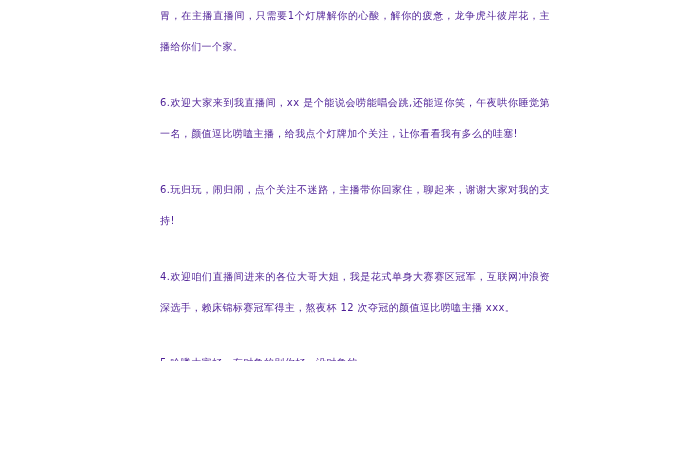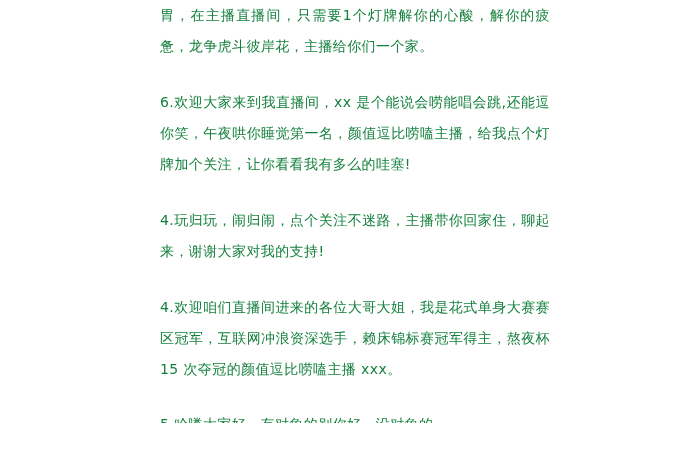--- a/index.html
+++ b/index.html
@@ -15,22 +15,22 @@
   }
   #doc {
     position: relative;
     width: 700px;
     height: 470px;
     background: #ffffff;
     box-sizing: border-box;
     padding: 0 150px 0 160px;
   }
   .para {
-    color: #15803d;
-    font-size: 14px;
+    color: #4c1d95;
+    font-size: 10px;
     line-height: 31px;
     letter-spacing: 0.4px;
     text-align: justify;
     margin: 0;
     word-break: break-all;
   }
   .gap {
     height: 25px;
   }
   .gap-sm {
@@ -55,25 +55,25 @@
 <div id="doc">
 
   <p class="para">胃，在主播直播间，只需要1个灯牌解你的心酸，解你的疲惫，龙争虎斗彼岸花，主播给你们一个家。</p>
 
   <div class="gap"></div>
 
   <p class="para">6.欢迎大家来到我直播间，xx 是个能说会唠能唱会跳,还能逗你笑，午夜哄你睡觉第一名，颜值逗比唠嗑主播，给我点个灯牌加个关注，让你看看我有多么的哇塞!</p>
 
   <div class="gap"></div>
 
-  <p class="para">4.玩归玩，闹归闹，点个关注不迷路，主播带你回家住，聊起来，谢谢大家对我的支持!</p>
+  <p class="para">6.玩归玩，闹归闹，点个关注不迷路，主播带你回家住，聊起来，谢谢大家对我的支持!</p>
 
   <div class="gap"></div>
 
-  <p class="para">4.欢迎咱们直播间进来的各位大哥大姐，我是花式单身大赛赛区冠军，互联网冲浪资深选手，赖床锦标赛冠军得主，熬夜杯 15 次夺冠的颜值逗比唠嗑主播 xxx。</p>
+  <p class="para">4.欢迎咱们直播间进来的各位大哥大姐，我是花式单身大赛赛区冠军，互联网冲浪资深选手，赖床锦标赛冠军得主，熬夜杯 12 次夺冠的颜值逗比唠嗑主播 xxx。</p>
 
   <div class="gap-sm"></div>
 
   <div class="clipped">
     <p class="para">5.哈喽大家好，有对象的别你好，没对象的</p>
   </div>
 
   <div class="edge-fade"></div>
 </div>
 

